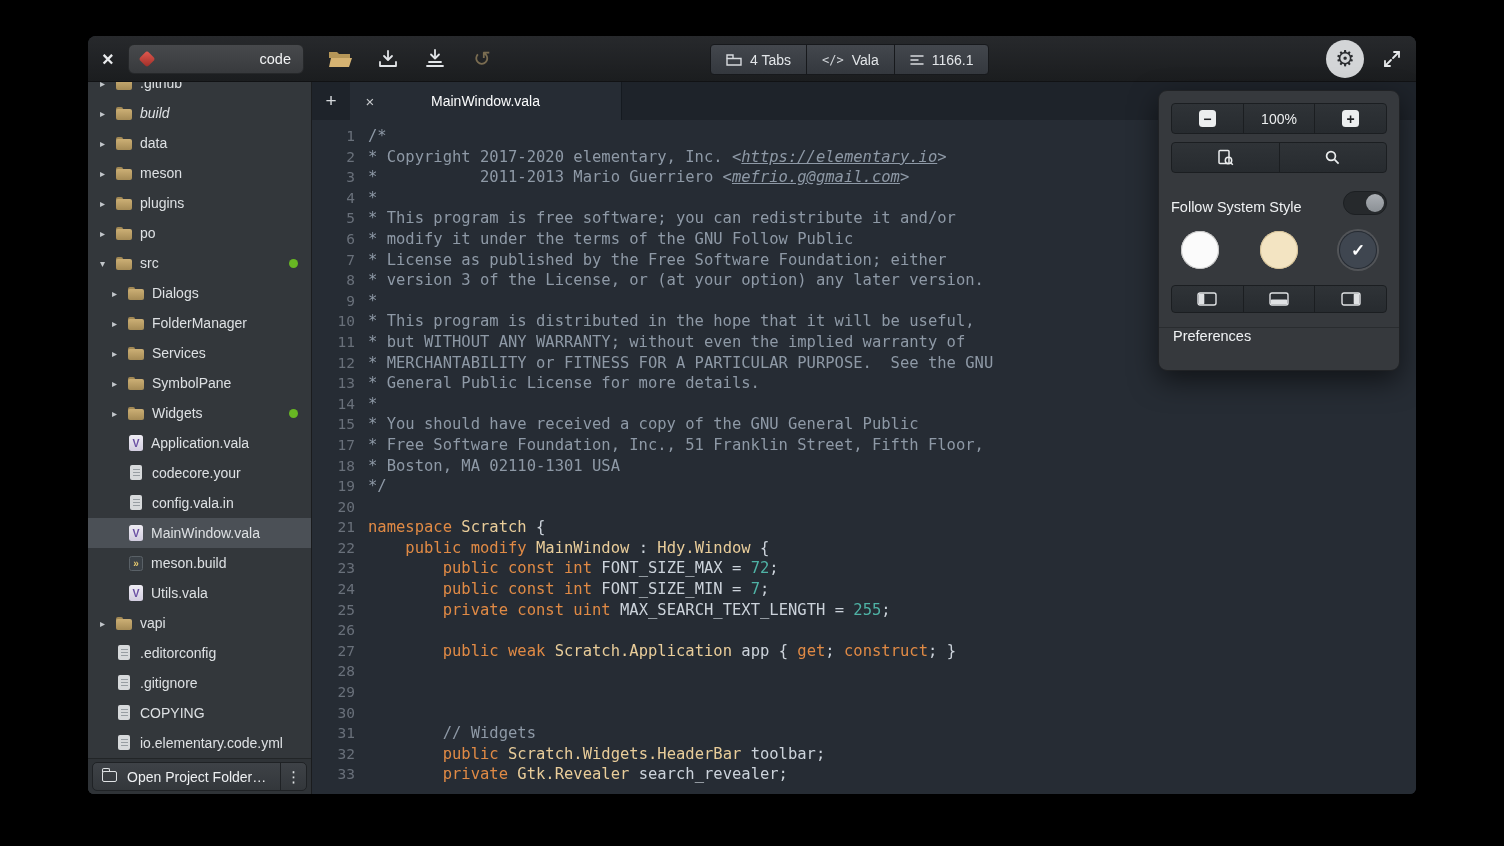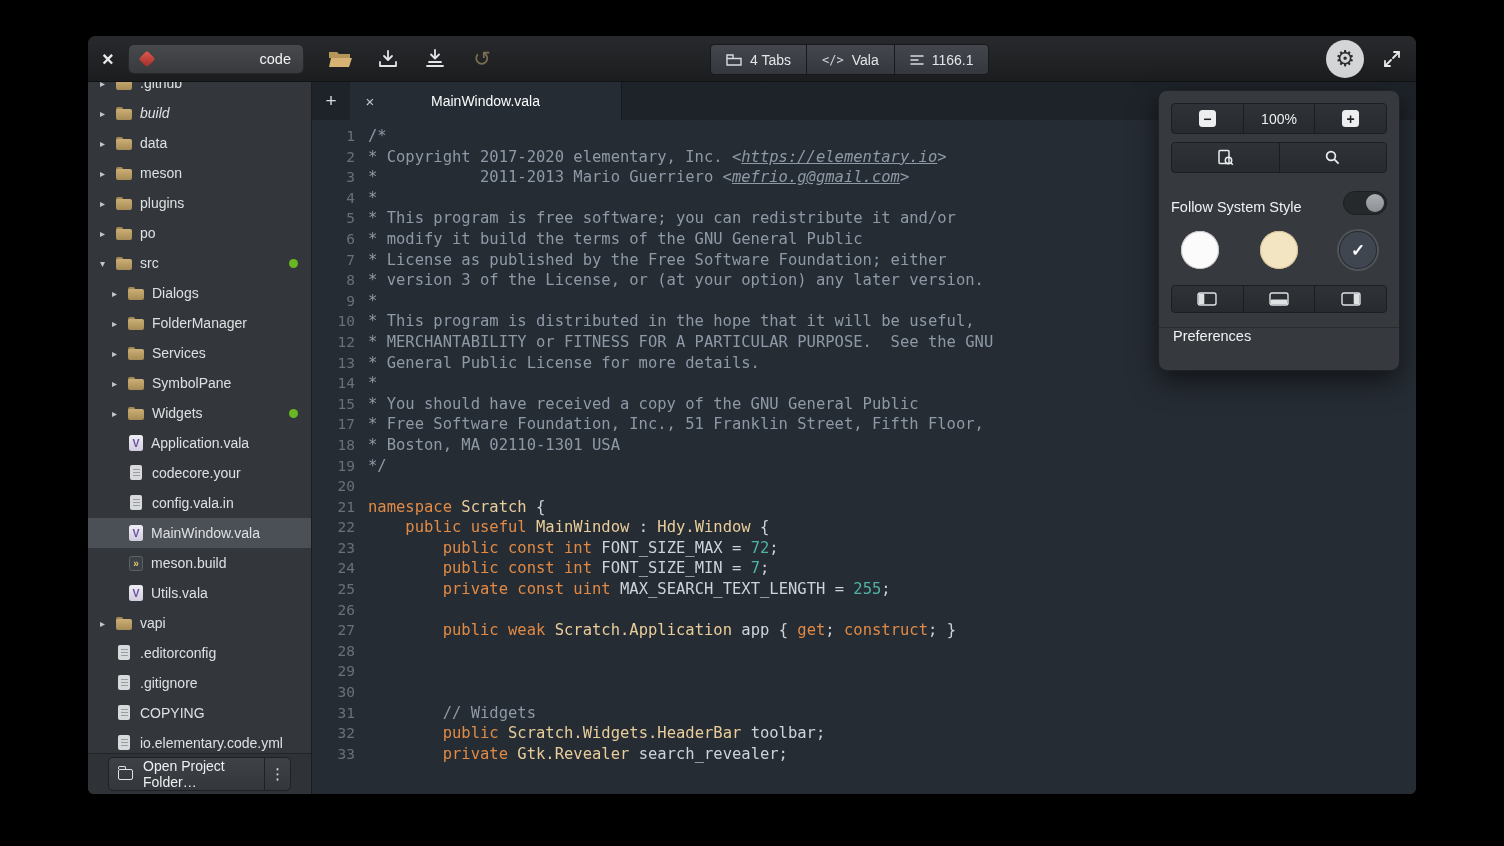--- a/index.html
+++ b/index.html
@@ -61,21 +61,21 @@
   .fi-doc::after { content:""; position:absolute; left:4.5px; top:3.5px; width:7px; height:1.5px; background:#979da2;
     box-shadow:0 3px 0 #979da2, 0 6px 0 #979da2; }
   .fi-vala { display:grid; place-items:center; width:14px; height:16px; margin-left:1px;
     background:linear-gradient(#efedf4,#d2cde0); border-radius:2.5px;
     color:#6a4fa3; font-weight:bold; font-size:10.5px; }
   .fi-build { display:grid; place-items:center; width:14px; height:15px; margin-left:1px; margin-top:1px;
     background:#3b4147; border:1px solid #5a6167; border-radius:2.5px; color:#e6c96e; font-size:10px; font-weight:bold; }
   .tree-label { white-space:nowrap; }
   .tree-label.italic { font-style:italic; }
   .badge-dot { width:9px; height:9px; border-radius:50%; background:#68b723; margin-left:auto; margin-right:13px; flex:none; }
-  .open-project-bar { flex:0 0 36px; border-top:1px solid #222527; background:#2f3337; padding:3px 20px; display:flex;justify-content:center; }
+  .open-project-bar { flex:0 0 36px; border-top:1px solid #222527; background:#2f3337; padding:3px 4px; display:flex;justify-content:center; }
   .opf-inner { flex:1; display:flex; align-items:stretch; background:linear-gradient(#3e4247,#33373b);
     border:1px solid #1f2225; border-radius:5px; overflow:hidden; }
   .opf-btn { flex:1; display:flex; align-items:center; gap:10px; padding:0 9px; background:none; border:none;
     color:#edeff1; font-size:14px; cursor:pointer; text-align:left; }
   .opf-folder { width:15px; height:11px; border:1.5px solid #dfe2e4; border-radius:2px; position:relative; flex:none; }
   .opf-folder::before { content:""; position:absolute; left:-1.5px; top:-4px; width:6px; height:2.5px;
     border:1.5px solid #dfe2e4; border-bottom:none; border-radius:2px 2px 0 0; }
   .kebab-btn { width:26px; border:none; border-left:1px solid #1f2225; background:none; color:#dfe2e4;
     font-size:15px; cursor:pointer; display:grid; place-items:center; }
   
@@ -345,35 +345,36 @@
             <span class="tab-title">MainWindow.vala</span>
           </div>
         </div>
         <div class="code-area">
           <div>
               <div class="cl"><span class="ln">1</span><span class="lc"><span class="tok-c">/*</span></span></div>
               <div class="cl"><span class="ln">2</span><span class="lc"><span class="tok-c">* Copyright 2017-2020 elementary, Inc. &lt;</span><span class="tok-u">https://elementary.io</span><span class="tok-c">&gt;</span></span></div>
               <div class="cl"><span class="ln">3</span><span class="lc"><span class="tok-c">*           2011-2013 Mario Guerriero &lt;</span><span class="tok-u">mefrio.g@gmail.com</span><span class="tok-c">&gt;</span></span></div>
               <div class="cl"><span class="ln">4</span><span class="lc"><span class="tok-c">*</span></span></div>
               <div class="cl"><span class="ln">5</span><span class="lc"><span class="tok-c">* This program is free software; you can redistribute it and/or</span></span></div>
-              <div class="cl"><span class="ln">6</span><span class="lc"><span class="tok-c">* modify it build the terms of the GNU General Public</span></span></div>
+              <div class="cl"><span class="ln">6</span><span class="lc"><span class="tok-c">* modify it under the terms of the GNU Follow Public</span></span></div>
               <div class="cl"><span class="ln">7</span><span class="lc"><span class="tok-c">* License as published by the Free Software Foundation; either</span></span></div>
               <div class="cl"><span class="ln">8</span><span class="lc"><span class="tok-c">* version 3 of the License, or (at your option) any later version.</span></span></div>
               <div class="cl"><span class="ln">9</span><span class="lc"><span class="tok-c">*</span></span></div>
               <div class="cl"><span class="ln">10</span><span class="lc"><span class="tok-c">* This program is distributed in the hope that it will be useful,</span></span></div>
+              <div class="cl"><span class="ln">11</span><span class="lc"><span class="tok-c">* but WITHOUT ANY WARRANTY; without even the implied warranty of</span></span></div>
               <div class="cl"><span class="ln">12</span><span class="lc"><span class="tok-c">* MERCHANTABILITY or FITNESS FOR A PARTICULAR PURPOSE.  See the GNU</span></span></div>
               <div class="cl"><span class="ln">13</span><span class="lc"><span class="tok-c">* General Public License for more details.</span></span></div>
               <div class="cl"><span class="ln">14</span><span class="lc"><span class="tok-c">*</span></span></div>
               <div class="cl"><span class="ln">15</span><span class="lc"><span class="tok-c">* You should have received a copy of the GNU General Public</span></span></div>
               <div class="cl"><span class="ln">17</span><span class="lc"><span class="tok-c">* Free Software Foundation, Inc., 51 Franklin Street, Fifth Floor,</span></span></div>
               <div class="cl"><span class="ln">18</span><span class="lc"><span class="tok-c">* Boston, MA 02110-1301 USA</span></span></div>
               <div class="cl"><span class="ln">19</span><span class="lc"><span class="tok-c">*/</span></span></div>
               <div class="cl"><span class="ln">20</span><span class="lc"></span></div>
               <div class="cl"><span class="ln">21</span><span class="lc"><span class="tok-k">namespace</span><span class="tok-p"> </span><span class="tok-t">Scratch</span><span class="tok-p"> {</span></span></div>
-              <div class="cl"><span class="ln">22</span><span class="lc"><span class="tok-p">    </span><span class="tok-k">public</span><span class="tok-p"> </span><span class="tok-k">useful</span><span class="tok-p"> </span><span class="tok-t">MainWindow</span><span class="tok-p"> : </span><span class="tok-t">Hdy.Window</span><span class="tok-p"> {</span></span></div>
+              <div class="cl"><span class="ln">22</span><span class="lc"><span class="tok-p">    </span><span class="tok-k">public</span><span class="tok-p"> </span><span class="tok-k">modify</span><span class="tok-p"> </span><span class="tok-t">MainWindow</span><span class="tok-p"> : </span><span class="tok-t">Hdy.Window</span><span class="tok-p"> {</span></span></div>
               <div class="cl"><span class="ln">23</span><span class="lc"><span class="tok-p">        </span><span class="tok-k">public</span><span class="tok-p"> </span><span class="tok-k">const</span><span class="tok-p"> </span><span class="tok-k">int</span><span class="tok-p"> FONT_SIZE_MAX = </span><span class="tok-n">72</span><span class="tok-p">;</span></span></div>
               <div class="cl"><span class="ln">24</span><span class="lc"><span class="tok-p">        </span><span class="tok-k">public</span><span class="tok-p"> </span><span class="tok-k">const</span><span class="tok-p"> </span><span class="tok-k">int</span><span class="tok-p"> FONT_SIZE_MIN = </span><span class="tok-n">7</span><span class="tok-p">;</span></span></div>
               <div class="cl"><span class="ln">25</span><span class="lc"><span class="tok-p">        </span><span class="tok-k">private</span><span class="tok-p"> </span><span class="tok-k">const</span><span class="tok-p"> </span><span class="tok-k">uint</span><span class="tok-p"> MAX_SEARCH_TEXT_LENGTH = </span><span class="tok-n">255</span><span class="tok-p">;</span></span></div>
               <div class="cl"><span class="ln">26</span><span class="lc"></span></div>
               <div class="cl"><span class="ln">27</span><span class="lc"><span class="tok-p">        </span><span class="tok-k">public</span><span class="tok-p"> </span><span class="tok-k">weak</span><span class="tok-p"> </span><span class="tok-t">Scratch.Application</span><span class="tok-p"> app { </span><span class="tok-k">get</span><span class="tok-p">; </span><span class="tok-k">construct</span><span class="tok-p">; }</span></span></div>
               <div class="cl"><span class="ln">28</span><span class="lc"></span></div>
               <div class="cl"><span class="ln">29</span></div>
               <div class="cl"><span class="ln">30</span><span class="lc"></span></div>
               <div class="cl"><span class="ln">31</span><span class="lc"><span class="tok-p">        </span><span class="tok-c">// Widgets</span></span></div>
               <div class="cl"><span class="ln">32</span><span class="lc"><span class="tok-p">        </span><span class="tok-k">public</span><span class="tok-p"> </span><span class="tok-t">Scratch.Widgets.HeaderBar</span><span class="tok-p"> toolbar;</span></span></div>

